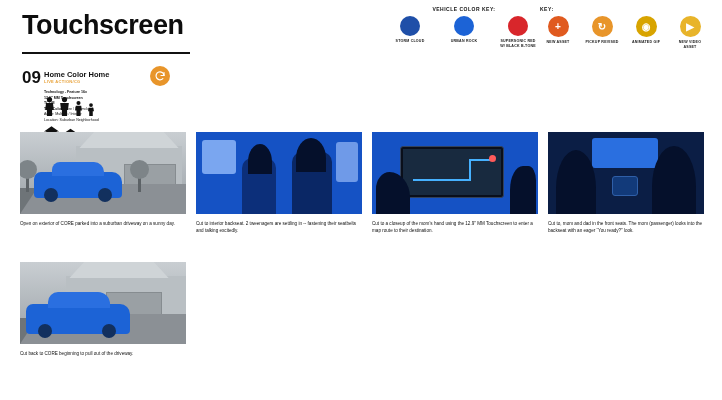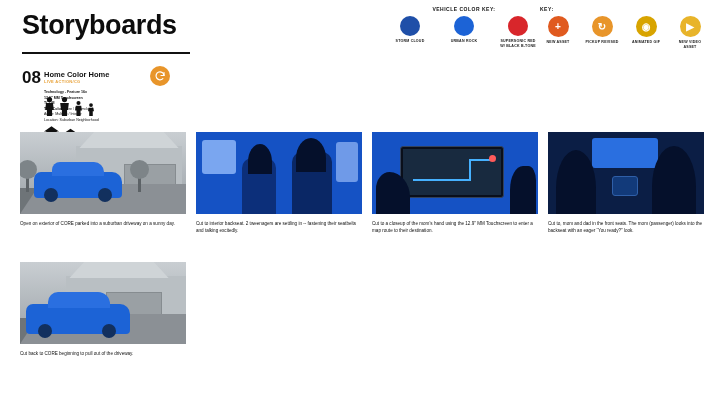--- a/index.html
+++ b/index.html
@@ -142,21 +142,21 @@
     position:absolute; background:#0a0f1a; border:1px solid #33425c; border-radius:3px;
   }
   .map-screen { position:absolute; inset:2px; background:#182a3f; }
   .map-route { position:absolute; background:#46b1ff; }
 </style>
 </head>
 <body>
 
 <div class="page">
 
-  <div class="title">Storyboards</div>
+  <div class="title">Touchscreen</div>
   <div class="title-rule"></div>
 
   <div class="legend legend-vehicle">
     <div class="legend-title">VEHICLE COLOR KEY:</div>
     <div class="legend-items">
       <div class="legend-item">
         <span class="swatch" style="background:#1f4fa8"></span>
         <div class="legend-label">STORM CLOUD</div>
       </div>
       <div class="legend-item">
@@ -189,21 +189,21 @@
         <div class="key-circle" style="background:#e8b42a">▶</div>
         <div class="legend-label">NEW VIDEO ASSET</div>
       </div>
       <div class="key-item">
 
         <div class="legend-label">CG ASSET</div>
       </div>
     </div>
   </div>
 
-  <div class="scene-num">08</div>
+  <div class="scene-num">09</div>
   <div class="scene-title">Home Color Home</div>
   <div class="scene-sub">LIVE ACTION/CG</div>
 
   <div class="scene-specs">
     <div><b>Technology - Feature 16x</b></div>
     <div><b>12.9" MM Touchscreen</b></div>
     <div><b>TCOM</b></div>
     <div><b>Trim/Color:</b><span> Core / Stormcloud</span></div>
     <div><span>Angle:</span><span> Multiple / Interior</span></div>
     <div><span>Location:</span><span> Suburban Neighborhood</span></div>

